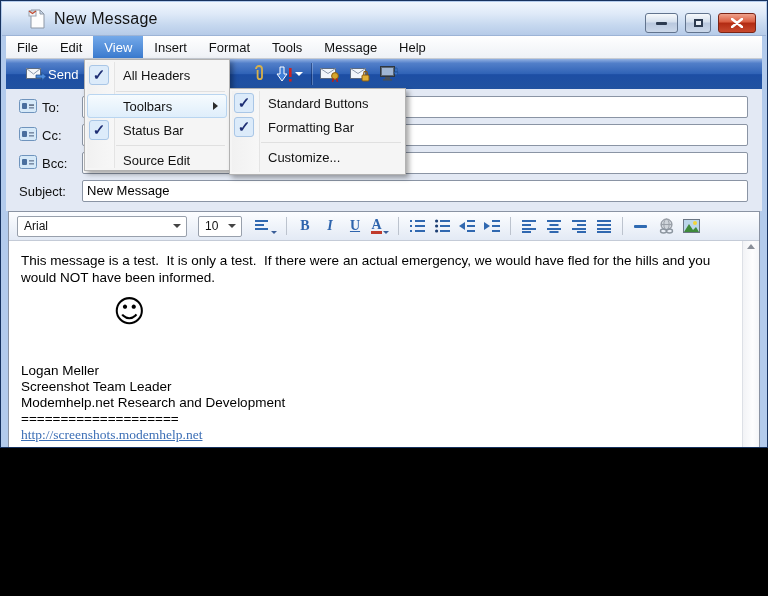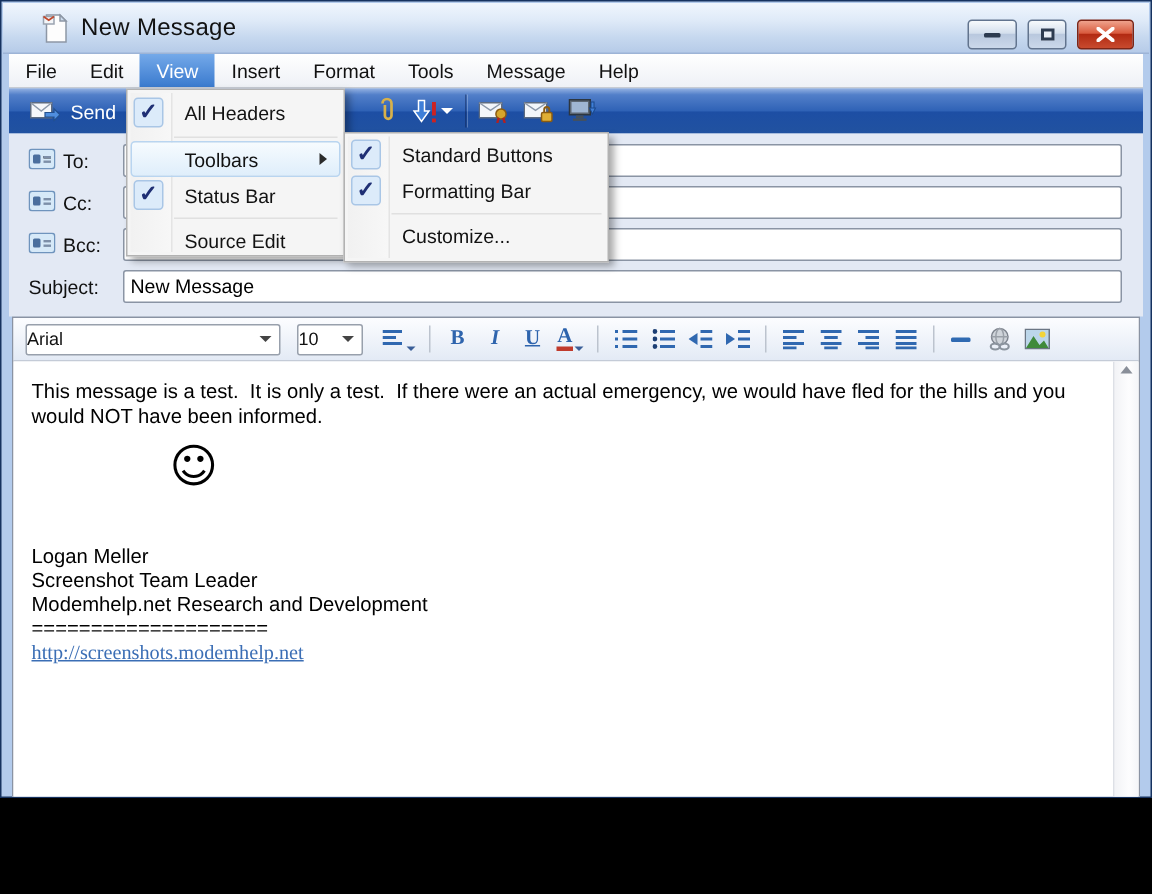--- a/index.html
+++ b/index.html
@@ -1,18 +1,18 @@
 <!DOCTYPE html>
 <html><head>
 <meta charset="utf-8">
 <style>
   * { margin:0; padding:0; box-sizing:border-box; }
   html,body { background:#000; }
   #window {
-    position:relative; width:768px; height:532px;
+    position:relative; width:768px; height:448px;
     background:#b3cbec; border:1px solid #16325f; overflow:hidden;
     font-family:"Liberation Sans", sans-serif; -webkit-font-smoothing:antialiased;
   }
 
   
   .titlebar {
     position:absolute; left:1px; right:1px; top:1px; height:34px;
     background:linear-gradient(180deg,#f0f6fd 0%,#dfeaf8 35%,#c6d8ef 70%,#b6cbe8 100%);
     border-bottom:1px solid #9db4d6;
     display:flex; align-items:center;
@@ -42,21 +42,21 @@
   }
   .menu-item { padding:0 11px; display:flex; align-items:center; cursor:default; }
   .menu-item.active { background:linear-gradient(#74a9e9,#3a7ace); color:#fff; }
 
   
   .toolbar {
     position:absolute; left:5px; right:5px; top:58px; height:30px;
     background:linear-gradient(180deg,#93b1e2 0%,#527fc9 14%,#2f62b6 50%,#1d4ea4 52%,#2152a0 100%);
     display:flex; align-items:center;
   }
-  .send-btn { display:flex; align-items:center; gap:7px; color:#fff; font-size:13px; padding:0 10px 0 14px; height:26px; }
+  .send-btn { display:flex; align-items:center; gap:2px; color:#fff; font-size:13px; padding:0 10px 0 20px; height:26px; }
   .tb-sep { width:1px; height:22px; background:rgba(10,30,80,.45); box-shadow:1px 0 0 rgba(255,255,255,.25); margin:0 3px; }
   .tb-btn { height:24px; display:flex; align-items:center; justify-content:center; padding:0 5px; }
   .chev { width:0; height:0; border-left:4px solid transparent; border-right:4px solid transparent; border-top:4px solid #fff; margin-left:3px; }
 
   
   .headers { position:absolute; left:5px; right:5px; top:88px; height:122px; background:#e3e9f4; }
   .hdr-row { position:absolute; left:0; right:0; height:24px; display:flex; align-items:center; }
   .hdr-row.r1{top:6px;} .hdr-row.r2{top:34px;} .hdr-row.r3{top:62px;} .hdr-row.r4{top:90px;}
   .hdr-ic { position:absolute; left:13px; top:4px; }
   .hdr-label { position:absolute; left:36px; font-size:13px; color:#111; }
@@ -71,21 +71,21 @@
   
   .compose { position:absolute; left:7px; right:7px; top:210px; height:352px; border:1px solid #8a93a3; background:#fff; }
   .formatbar {
     position:absolute; left:0; right:0; top:0; height:29px;
     background:linear-gradient(#fcfdff,#e3eaf5);
     border-bottom:1px solid #c4cbd7;
     display:flex; align-items:center; padding-left:8px; gap:3px;
   }
   .combo {
     background:#fff; border:1px solid #98a0ac; border-radius:2px; height:21px;
-    display:flex; align-items:center; font-size:12px; color:#111; position:relative;
+    display:flex; align-items:center; font-size:12px; color:#111; padding-left:6px; position:relative;
   }
   .combo.font { width:170px; } .combo.size { width:44px; margin-left:8px; }
   .combo .darr { position:absolute; right:5px; width:0; height:0; border-left:4px solid transparent; border-right:4px solid transparent; border-top:4px solid #444; }
   .fmt-btn { height:22px; min-width:22px; display:flex; align-items:center; justify-content:center; padding:0 2px; }
   .fmt-sep { width:1px; height:18px; background:#bcc3ce; margin:0 4px; }
   .fmt-darr { width:0;height:0;border-left:3px solid transparent;border-right:3px solid transparent;border-top:3px solid #3a5e98; margin-left:1px; align-self:flex-end; margin-bottom:3px;}
   .ltr { font-family:"Liberation Serif", serif; font-size:14px; font-weight:bold; color:#2e64ad; }
   .ltr.i { font-style:italic; font-weight:bold; }
   .ltr.u { text-decoration:underline; }
 

